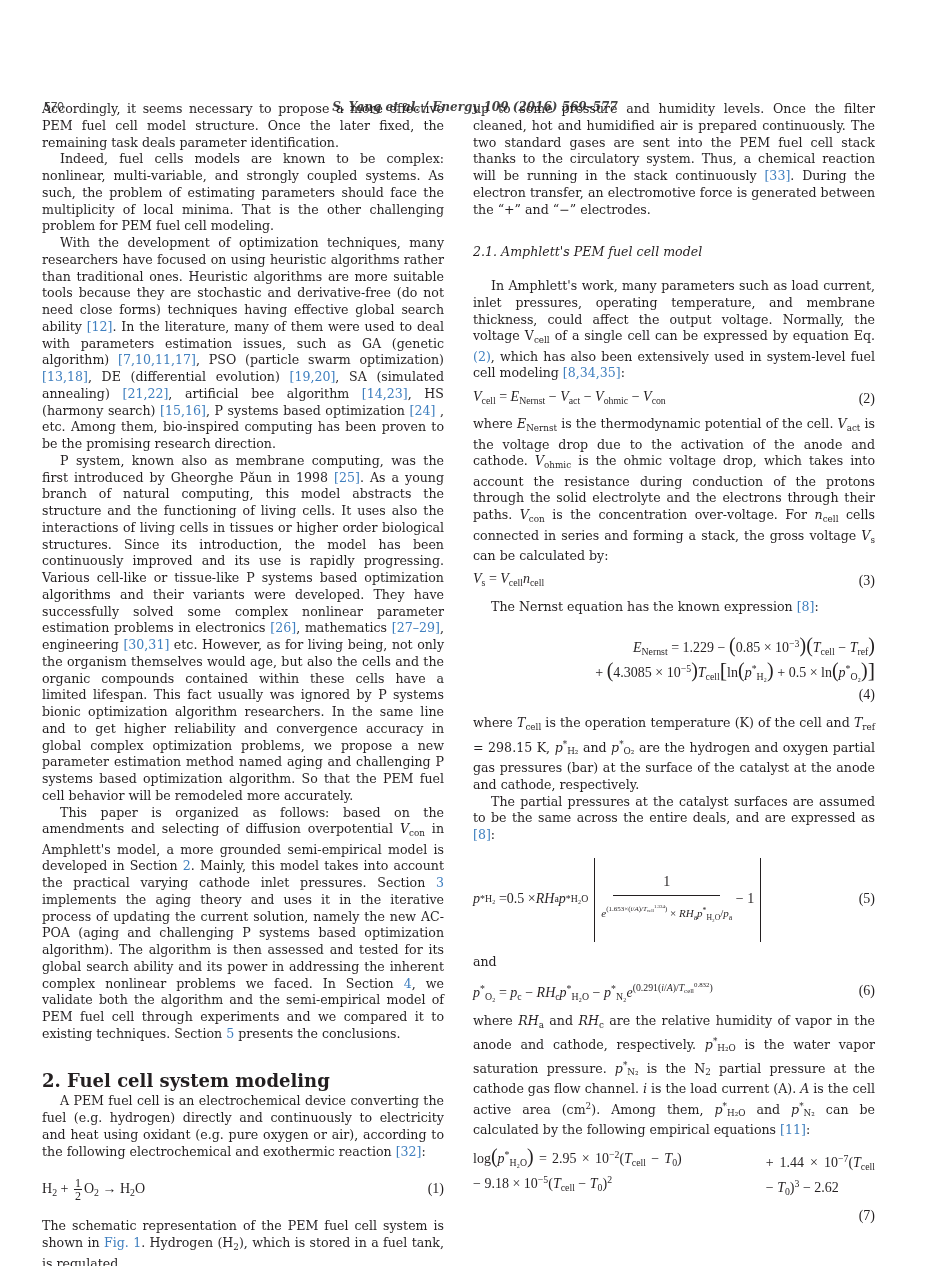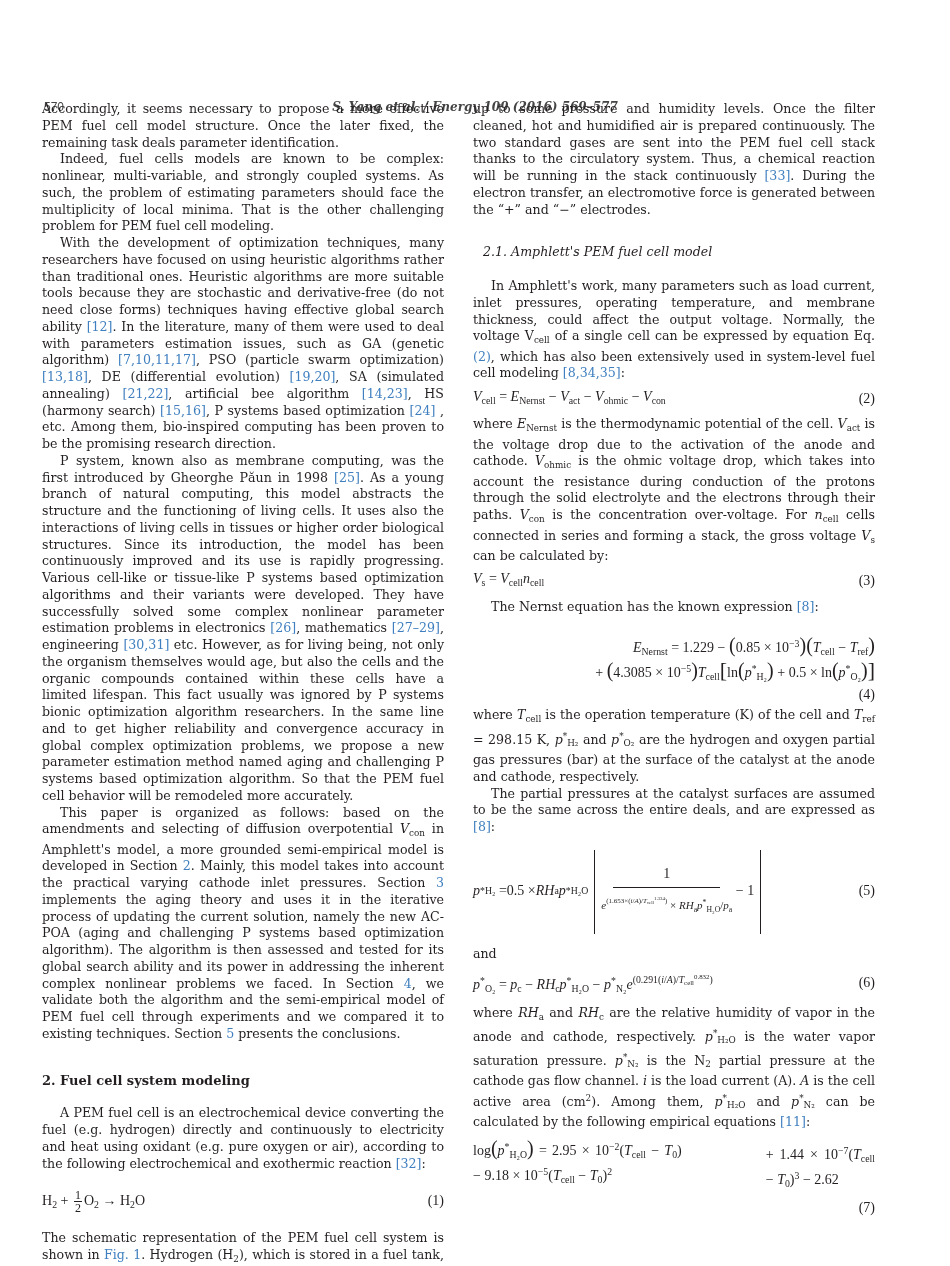--- a/index.html
+++ b/index.html
@@ -7,22 +7,22 @@
          font-family:"DejaVu Serif","Liberation Serif",serif; color:#231f20; }
   .hdr { position:absolute; top:100px; font-size:12px; color:#444; }
   .hdr.page { left:44px; font-family:"Liberation Sans",sans-serif; }
   .hdr.journal { left:0; width:950px; text-align:center; font-style:italic;font-weight:bold; }
   .col { position:absolute; top:101px; width:402px; font-size:12.6px; line-height:16.75px; text-align:justify; }
   .col.left { left:42px; }
   .col.right { left:473px; }
   p { margin:0; }
   p.ind { text-indent:18px; }
   .ref { color:#3f7fbf;margin-top:31px; }
-  .sec { font-weight:bold; font-size:13px; margin-top:24px; margin-bottom:16px; }
-  .subsec { font-style:italic; margin-top:24px; margin-bottom:16px;margin-left:10px; }
+  .sec { font-weight:bold; font-size:18px; margin-top:24px; margin-bottom:4px; }
+  .subsec { font-style:italic; margin-top:24px; margin-bottom:16px; }
   .eq { position:relative; display:flex; align-items:center; font-family:"Liberation Serif",serif; font-size:14px; }
   .eq .num { position:absolute; right:0; }
   sub { font-size:70%; vertical-align:-0.3em; }
   sup { font-size:70%; vertical-align:0.55em; }
   i { font-style:italic; }
   .frac { display:inline-flex; flex-direction:column; align-items:center; vertical-align:middle; margin:0 2px; font-size:12px; line-height:12px; }
   .frac .n { border-bottom:1px solid #231f20; padding:0 1px; }
 </style>
 </head>
 <body>
@@ -70,21 +70,21 @@
   </div>
 
   <p class="ind"><span>The Nernst equation has the known expression </span><a class="ref">[8]</a><span>:</span></p>
 
   <div class="eq" style="height:84px;flex-direction:column;align-items:flex-end;justify-content:center;margin-top:4px;">
     <span><i>E</i><sub>Nernst</sub> = <span>1.229</span> − <span style="font-size:20px;">(</span><span>0.85</span> × 10<sup>−3</sup><span style="font-size:20px;">)(</span><i>T</i><sub>cell</sub> − <i>T</i><sub>ref</sub><span style="font-size:20px;">)</span></span>
     <span style="padding-left:48px;">+ <span style="font-size:20px;">(</span><span>4.3085</span> × 10<sup>−5</sup><span style="font-size:20px;">)</span><i>T</i><sub>cell</sub><span style="font-size:22px;">[</span>ln<span style="font-size:20px;">(</span><i>p</i><sup>*</sup><sub>H₂</sub><span style="font-size:20px;">)</span> + <span>0.5</span> × ln<span style="font-size:20px;">(</span><i>p</i><sup>*</sup><sub>O₂</sub><span style="font-size:20px;">)</span><span style="font-size:22px;">]</span></span>
     <span class="num" style="bottom:0;">(4)</span>
   </div>
 
-  <p style="margin-top:4px;">where <i>T</i><sub>cell</sub><span> is the operation temperature (K) of the cell and </span><i>T</i><sub>ref</sub><span> = 298.15 K, </span><i>p</i><sup>*</sup><sub>H₂</sub><span> and </span><i>p</i><sup>*</sup><sub>O₂</sub><span> are the hydrogen and oxygen partial gas pressures (bar) at the surface of the catalyst at the anode and cathode, respectively.</span></p>
+  <p style="margin-top:12px;">where <i>T</i><sub>cell</sub><span> is the operation temperature (K) of the cell and </span><i>T</i><sub>ref</sub><span> = 298.15 K, </span><i>p</i><sup>*</sup><sub>H₂</sub><span> and </span><i>p</i><sup>*</sup><sub>O₂</sub><span> are the hydrogen and oxygen partial gas pressures (bar) at the surface of the catalyst at the anode and cathode, respectively.</span></p>
   <p class="ind"><span>The partial pressures at the catalyst surfaces are assumed to be the same across the entire deals, and are expressed as </span><a class="ref">[8]</a><span>:</span></p>
 
   <div class="eq" style="height:104px;margin-top:4px;">
     <span style="display:flex;align-items:center;"><i>p</i><sup>*</sup><sub>H₂</sub>&nbsp;= <span>0.5</span>&nbsp;× <i>RH</i><sub>a</sub><i>p</i><sup>*</sup><sub>H₂O</sub>
       <span style="display:inline-flex;align-items:center;border-left:1.2px solid #231f20;border-right:1.2px solid #231f20;height:84px;margin-left:6px;padding:0 6px;position:relative;">
         <span style="display:inline-flex;flex-direction:column;align-items:center;">
           <span style="border-bottom:1px solid #231f20;padding:0 50px 4px;">1</span>
           <span style="font-size:11px;padding-top:4px;"><i>e</i><span style="font-size:7px;vertical-align:0.8em;">(<span>1.653</span>×(<i>i</i>/<i>A</i>)/<i>T</i><sub>cell</sub><sup>1.334</sup>)</span> × <i>RH</i><sub>a</sub><i>p</i><sup>*</sup><sub>H₂O</sub>/<i>p</i><sub>a</sub></span>
         </span>
         &nbsp;− 1

